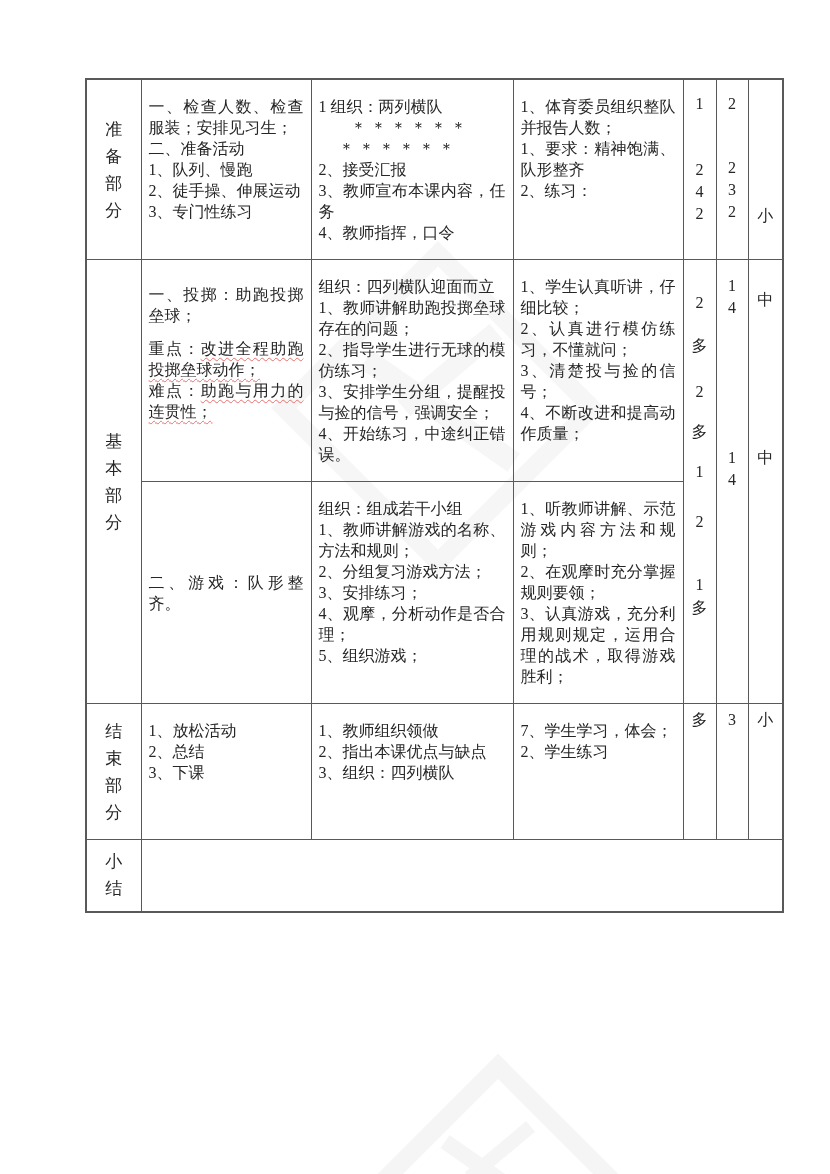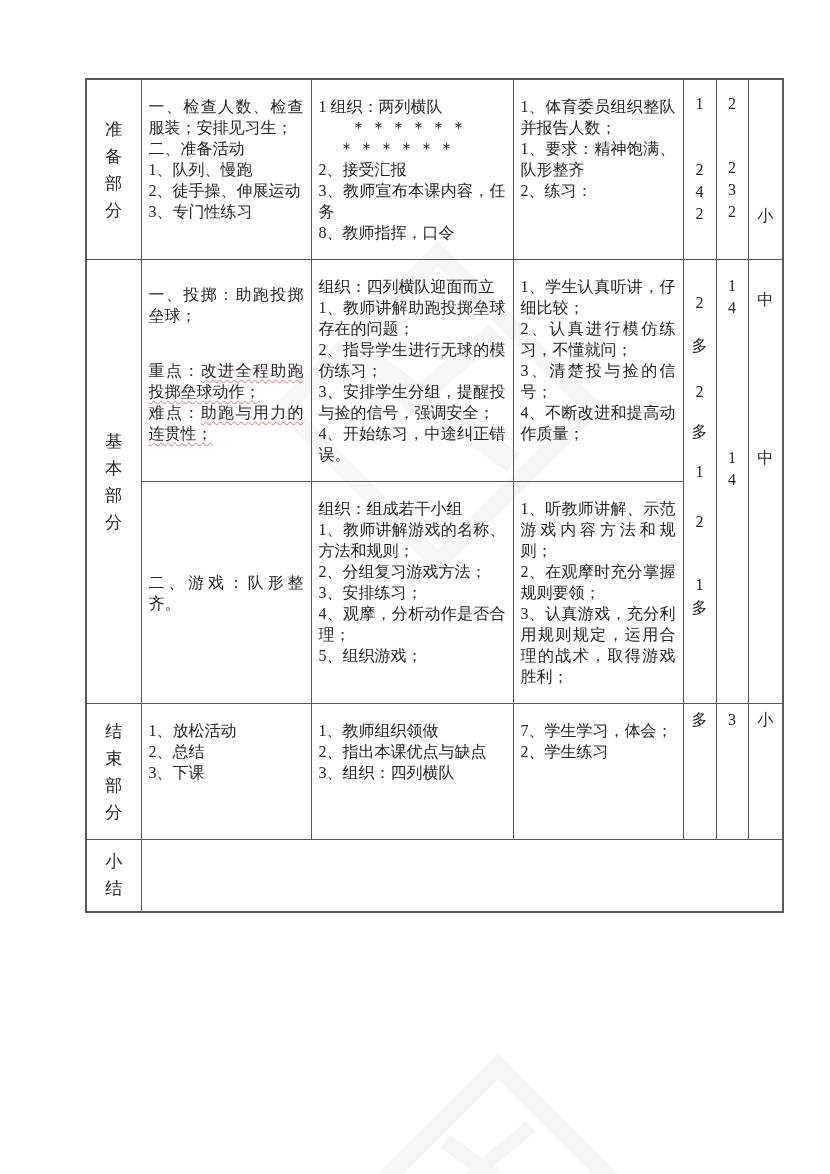--- a/index.html
+++ b/index.html
@@ -49,21 +49,21 @@
     font-size:16px;line-height:20px;
   }
   .h-prep{height:171px;} .h-basic{height:393px;} .h-end{height:130px;}
   .wavy{
     text-decoration:underline;
     text-decoration-style:wavy;
     text-decoration-color:#e87070;
     text-decoration-thickness:1px;
     text-underline-offset:3px;
   }
-  .gap-block{margin-top:34px;}
+  .gap-block{margin-top:12px;}
   .end-cell{padding-top:30px;}
 </style>
 </head>
 <body>
 
 <div class="wm" style="left:280px;top:250px;width:320px;height:320px;opacity:0.55;">
   <div class="diamond" style="left:40px;top:40px;width:200px;height:200px;"></div>
   <div class="bar" style="left:70px;top:150px;width:180px;height:22px;transform:rotate(35deg);"></div>
   <div class="bar" style="left:110px;top:110px;width:120px;height:20px;transform:rotate(-40deg);"></div>
 </div>
@@ -94,21 +94,21 @@
     <td>一、检查人数、检查服装；安排见习生；
 二、准备活动
 1、队列、慢跑
 2、徒手操、伸展运动
 3、专门性练习</td>
     <td>1 组织：两列横队
 　　＊ ＊ ＊ ＊ ＊ ＊
 　 ＊ ＊ ＊ ＊ ＊ ＊
 2、接受汇报
 3、教师宣布本课内容，任务
-8、教师指挥，口令</td>
+4、教师指挥，口令</td>
     <td>1、体育委员组织整队并报告人数；
 1、要求：精神饱满、队形整齐
 2、练习：</td>
     <td class="numcell">
       <div class="numwrap h-prep">
         <span style="top:14px">1</span>
         <span style="top:80px">2</span>
         <span style="top:102px">4</span>
         <span style="top:124px">2</span>
       </div>

